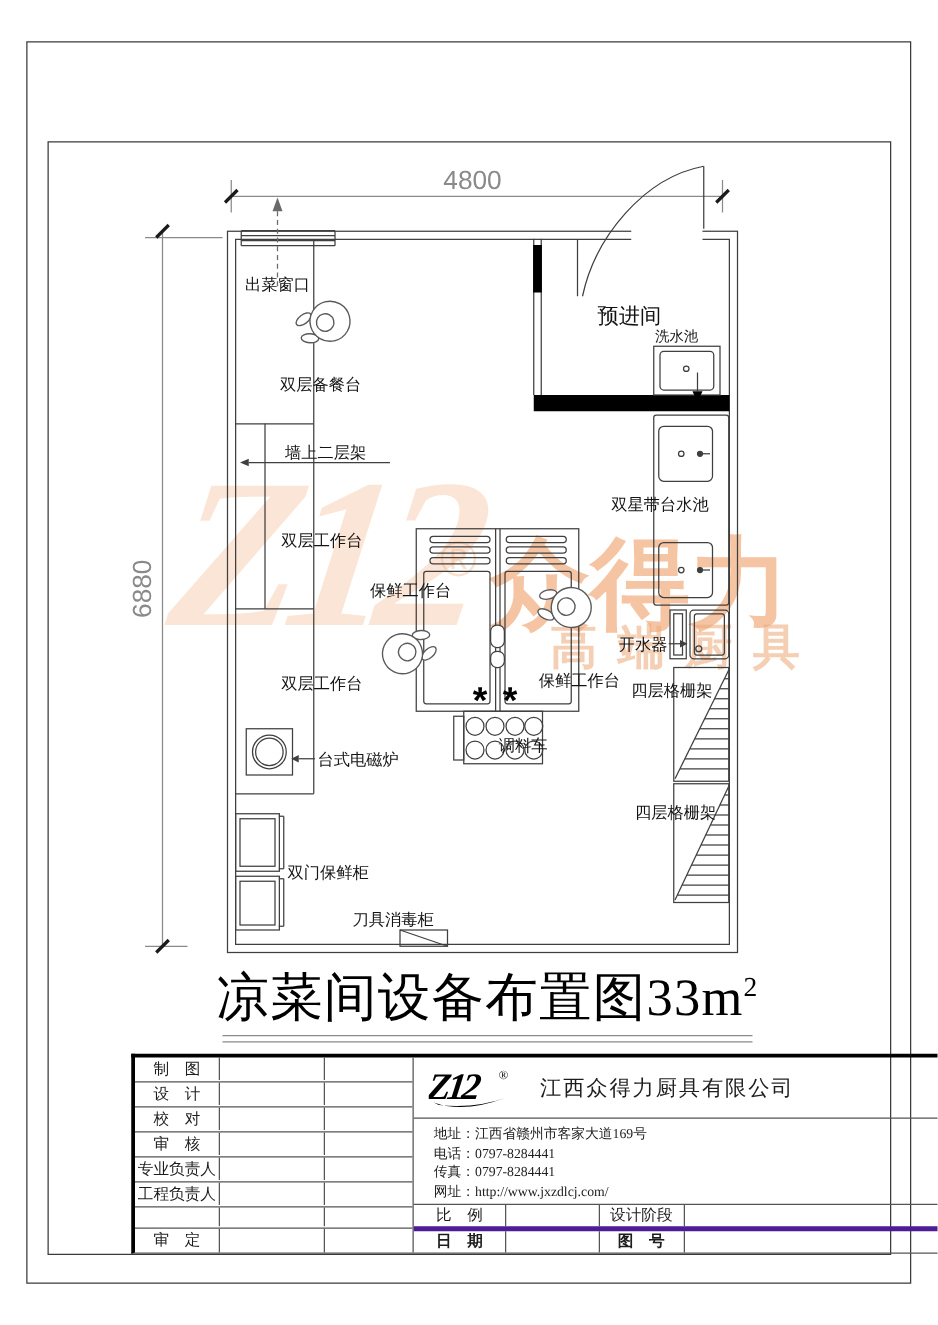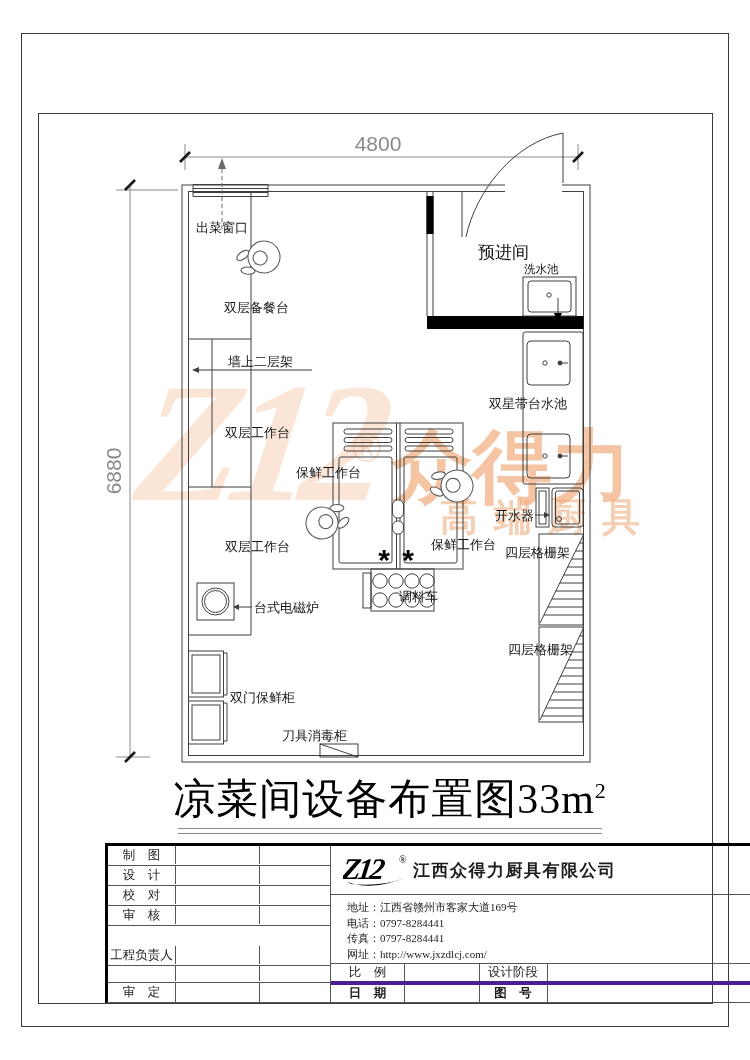--- a/index.html
+++ b/index.html
@@ -34,21 +34,21 @@
       border-top:3px solid #000;border-left:3px solid #000;border-right:1px solid #555;
       border-bottom:1px solid #555;font-family:"Liberation Serif",serif;color:#1d1d1d;}
   .tb .cell{display:flex;align-items:center;justify-content:center;font-size:12.5px;}
   .lrow{position:absolute;left:0;width:222px;border-bottom:1px solid #555;box-sizing:border-box;}
   .lc1{position:absolute;left:0;top:0;bottom:1px;width:67px;border-right:1px solid #555;}
   .lc2{position:absolute;left:67px;top:0;bottom:1px;width:84px;border-right:1px solid #555;}
   .lc3{position:absolute;left:151px;top:0;bottom:1px;right:0;}
   .rsec{position:absolute;left:222px;top:0;right:0;bottom:0;border-left:1px solid #555;}
   .logo-row{position:absolute;top:0;left:0;right:0;height:49px;border-bottom:1px solid #555;
             display:flex;align-items:center;padding-left:12px;box-sizing:border-box;}
-  .company{font-size:17px;font-weight:bold;letter-spacing:1.5px;margin-left:0;}
+  .company{font-size:17px;font-weight:normal;letter-spacing:1.5px;margin-left:19px;}
   .addr{position:absolute;top:49px;left:0;right:0;height:69px;border-bottom:1px solid #555;
         box-sizing:border-box;padding:5px 0 0 16px;font-size:11px;font-weight:normal;line-height:15.5px;}
   .frow1{position:absolute;top:118px;left:0;right:0;height:21px;border-bottom:4px solid #4c1d95;box-sizing:border-box;}
   .frow2{position:absolute;top:139px;left:0;right:0;bottom:0;font-weight:bold;}
   .fc1{position:absolute;left:0;top:0;bottom:0;width:73px;border-right:1px solid #555;}
   .fc2{position:absolute;left:73px;top:0;bottom:0;width:75px;border-right:1px solid #555;}
   .fc3{position:absolute;left:148px;top:0;bottom:0;width:68px;border-right:1px solid #555;text-align:center;}
   .fc4{position:absolute;left:216px;top:0;bottom:0;right:0;}
 </style>
 </head>
@@ -287,20 +287,25 @@
   <div class="lrow" style="top:40px;height:20px">
       <div class="lc1 cell">校　对</div>
       <div class="lc2 cell"></div>
       <div class="lc3 cell"></div>
     </div>
   <div class="lrow" style="top:60px;height:20px">
       <div class="lc1 cell">审　核</div>
       <div class="lc2 cell"></div>
       <div class="lc3 cell"></div>
     </div>
+  <div class="lrow" style="top:80px;height:20px">
+      <div class="lc1 cell">专业负责人</div>
+      <div class="lc2 cell"></div>
+      <div class="lc3 cell"></div>
+    </div>
   <div class="lrow" style="top:100px;height:20px">
       <div class="lc1 cell">工程负责人</div>
       <div class="lc2 cell"></div>
       <div class="lc3 cell"></div>
     </div>
   <div class="lrow" style="top:120px;height:17px">
       <div class="lc1 cell"></div>
       <div class="lc2 cell"></div>
       <div class="lc3 cell"></div>
     </div>

